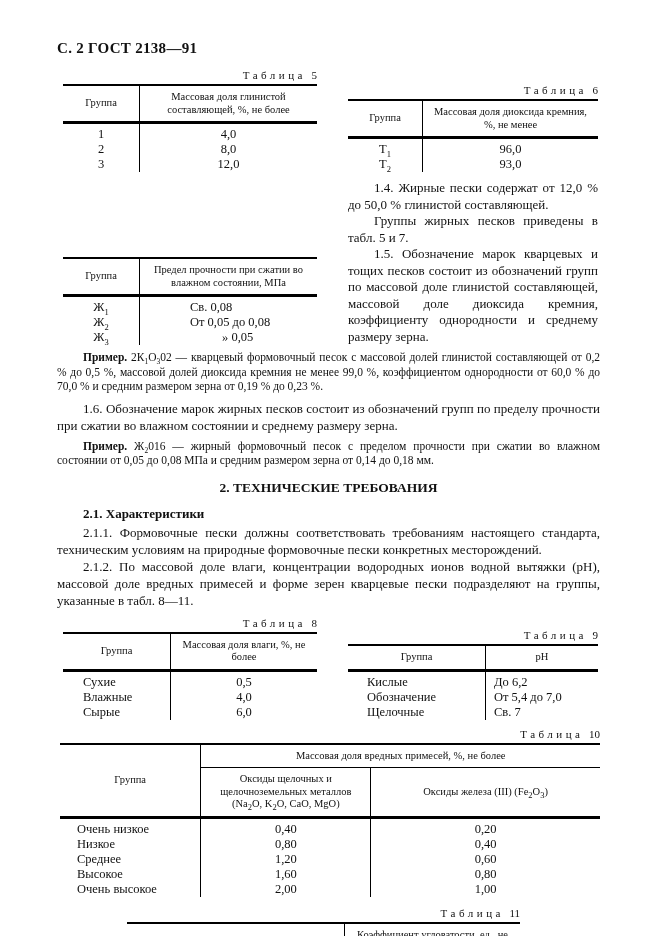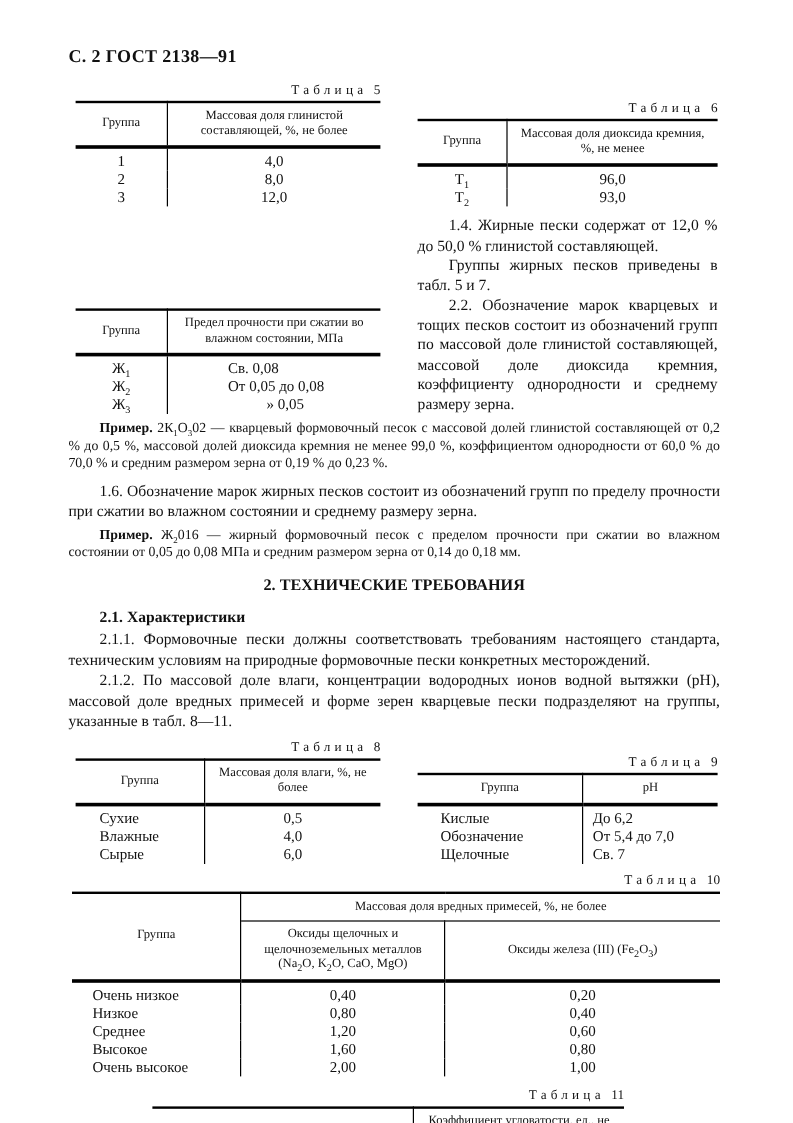--- a/index.html
+++ b/index.html
@@ -125,21 +125,21 @@
           <tr>
               <td class="divR cC"><span>Ж</span><sub>3</sub></td>
               <td class="cL val ind2">»  0,05</td>
             </tr>
         </tbody>
       </table>
     </div>
     <div class="colR">
       <p class="body ti">1.4. Жирные пески содержат от 12,0 % до 50,0 % глинистой составляющей.</p>
       <p class="body ti">Группы жирных песков приведены в табл. 5 и 7.</p>
-      <p class="body ti">2.2. Обозначение марок кварцевых и тощих песков состоит из обозначений групп по массовой доле глинистой составляющей, массовой доле диоксида кремния, коэффициенту однородности и среднему размеру зерна.</p>
+      <p class="body ti">1.5. Обозначение марок кварцевых и тощих песков состоит из обозначений групп по массовой доле глинистой составляющей, массовой доле диоксида кремния, коэффициенту однородности и среднему размеру зерна.</p>
     </div>
   </div>
 
   <p class="example"><b>Пример.</b><span> 2К</span><sub>1</sub><span>О</span><sub>3</sub><span>02</span><span> — кварцевый формовочный песок с массовой долей глинистой составляющей от 0,2 % до 0,5 %, массовой долей диоксида кремния не менее 99,0 %, коэффициентом однородности от 60,0 % до 70,0 % и средним размером зерна от 0,19 % до 0,23 %.</span></p>
 
   <p class="body ti mt6">1.6. Обозначение марок жирных песков состоит из обозначений групп по пределу прочности при сжатии во влажном состоянии и среднему размеру зерна.</p>
 
   <p class="example"><b>Пример.</b><span> Ж</span><sub>2</sub><span>016</span><span> — жирный формовочный песок с пределом прочности при сжатии во влажном состоянии от 0,05 до 0,08 МПа и средним размером зерна от 0,14 до 0,18 мм.</span></p>
 
   <h2 class="secTitle">2. ТЕХНИЧЕСКИЕ ТРЕБОВАНИЯ</h2>

